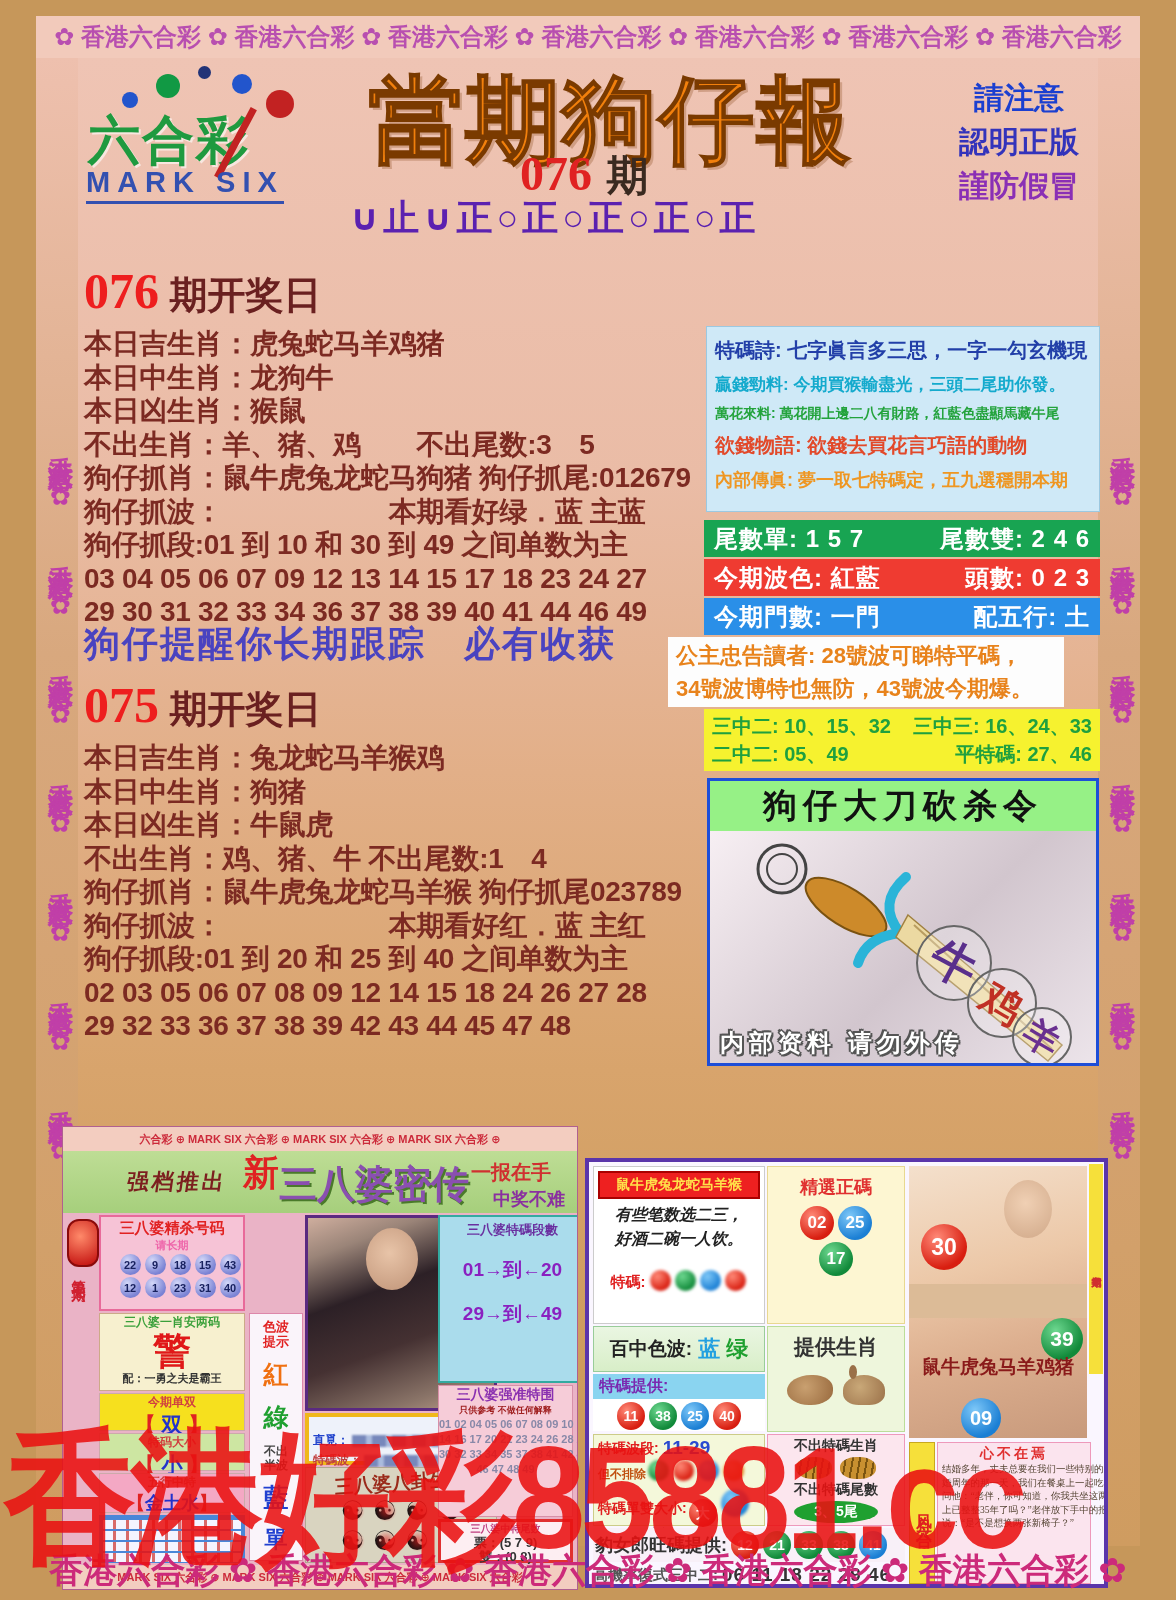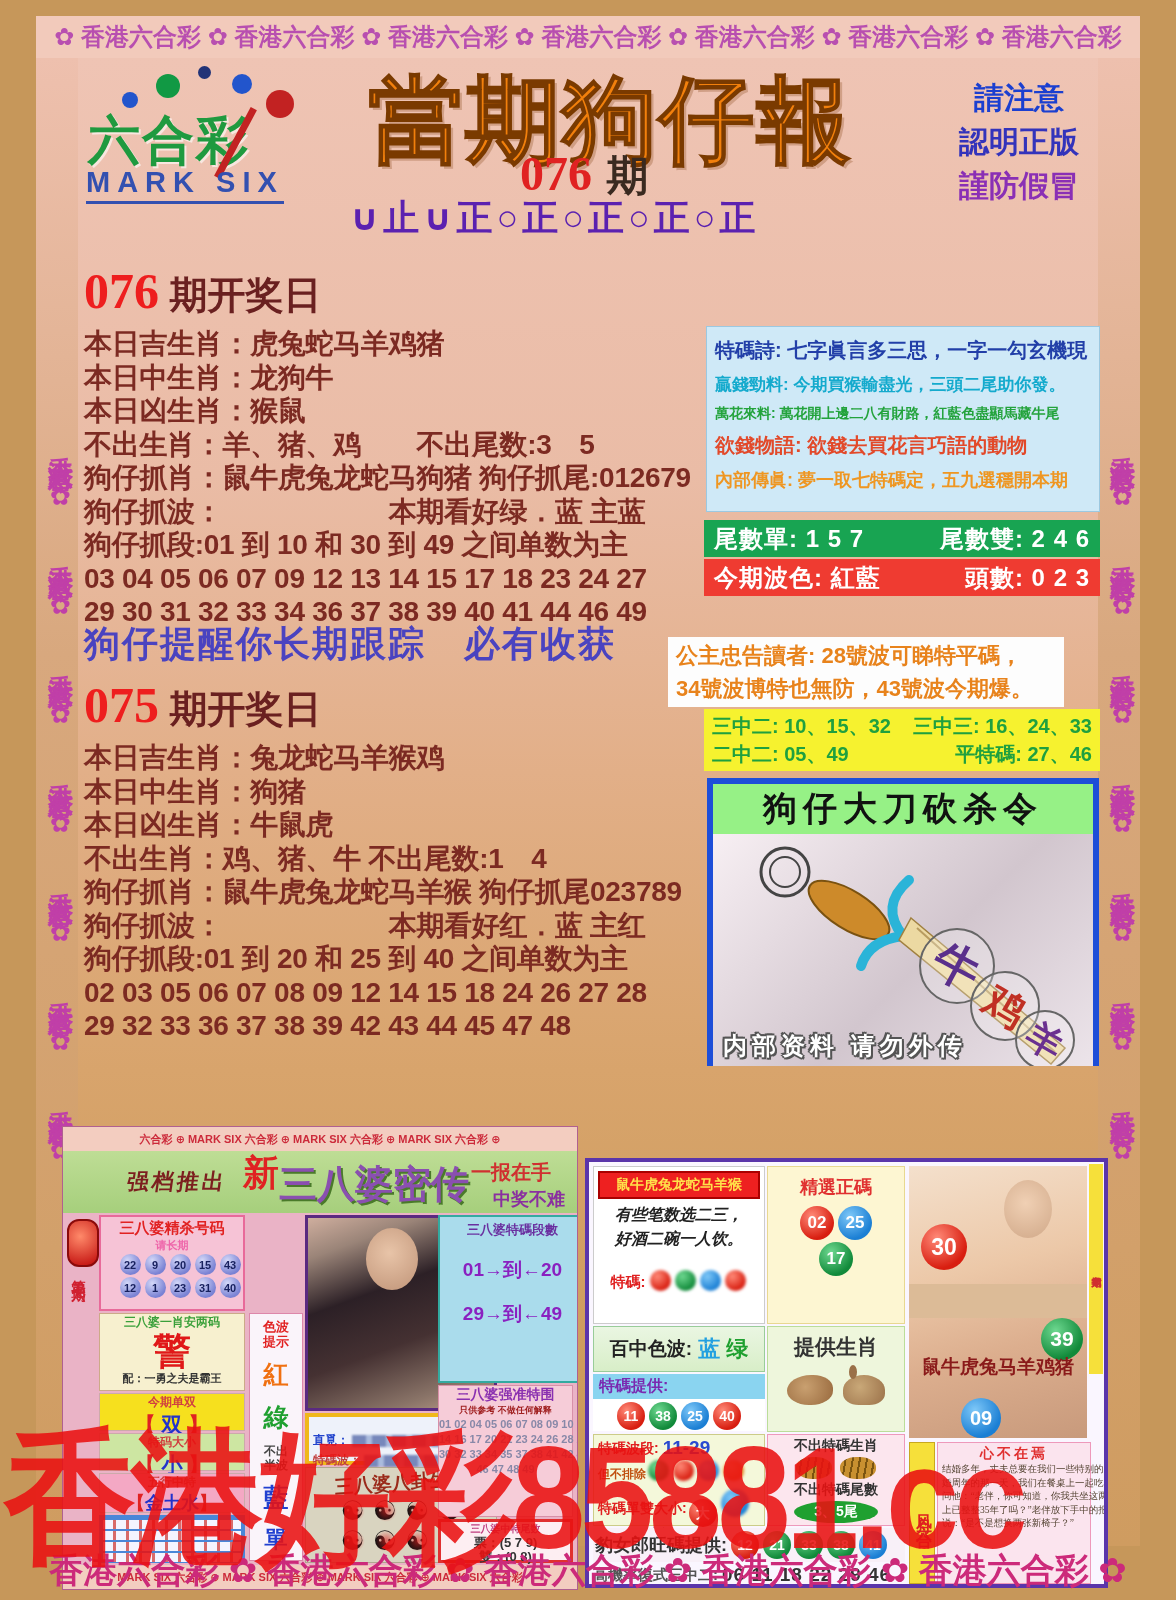--- a/index.html
+++ b/index.html
@@ -52,21 +52,21 @@
     padding:0 10px;box-sizing:border-box;color:#fff;font-size:24px;font-weight:900;letter-spacing:1px;}
   .sr1{top:520px;background:#18a452;}
   .sr2{top:559px;background:#ef3b31;}
   .sr3{top:598px;background:#2a8fe8;}
   .advisory{left:668px;top:637px;width:396px;height:70px;background:#fdfdfd;color:#e8831c;
     font-size:22px;line-height:33px;font-weight:900;padding:2px 8px;box-sizing:border-box;white-space:nowrap;}
   .picks{left:704px;top:709px;width:396px;height:62px;background:#f6f22f;color:#1fa03f;
     font-size:20px;font-weight:900;padding:3px 8px;box-sizing:border-box;}
   .picks .pr{display:flex;justify-content:space-between;line-height:28px;white-space:nowrap;}
   
-  .knife{left:707px;top:778px;width:392px;height:288px;background:#fff;border:6px solid #1d4ed8;box-sizing:border-box;}
+  .knife{left:707px;top:778px;width:392px;height:288px;background:#fff;border:3px solid #1d4ed8;box-sizing:border-box;}
   .knife .khead{height:50px;background:#96f186;display:flex;align-items:center;justify-content:center;
     font-size:34px;font-weight:900;color:#111;letter-spacing:6px;}
   .knife .kbody{position:relative;height:232px;background:linear-gradient(135deg,#f7eff3,#d2c6ce 55%,#ece4ea);}
   .kfoot{position:absolute;left:10px;bottom:4px;font-size:24px;font-weight:900;color:#fff;letter-spacing:5px;
     text-shadow:-2px 0 #555,2px 0 #555,0 -2px #555,0 2px #555,2px 2px #555,-2px -2px #555;}
   
   .ball{display:inline-flex;align-items:center;justify-content:center;border-radius:50%;
     color:#fff;font-weight:900;margin:1px 2px;width:28px;height:28px;font-size:14px;flex:none;}
   .b-red{background:radial-gradient(circle at 35% 30%,#ff8a78,#d81e10 70%);}
   .b-blue{background:radial-gradient(circle at 35% 30%,#7ec8f8,#1b7fd4 70%);}
@@ -272,20 +272,24 @@
   </div>
 
   <div class="abs srow sr1">
     <span>尾數單: 1 5 7</span>
     <span>尾數雙: 2 4 6</span>
   </div>
   <div class="abs srow sr2">
     <span>今期波色: 紅藍</span>
     <span>頭數: 0 2 3</span>
   </div>
+  <div class="abs srow sr3">
+    <span>今期門數: 一門</span>
+    <span>配五行: 土</span>
+  </div>
   <div class="abs advisory">
     <div>公主忠告讀者: 28號波可睇特平碼，</div>
     <div>34號波博特也無防，43號波今期爆。</div>
   </div>
   <div class="abs picks">
     <div class="pr">
       <span>三中二: 10、15、32</span>
       <span>三中三: 16、24、33</span>
     </div>
     <div class="pr">
@@ -327,21 +331,21 @@
 
     <div class="abs lantern"></div>
     <div class="abs lantern-txt">第零七六期</div>
 
     <div class="abs killp">
       <div class="kt">三八婆精杀号码</div>
       <div class="ks">请长期</div>
       <div class="krow balls-sm">
           <span class="ball b-indigo">22</span>
           <span class="ball b-indigo">9</span>
-          <span class="ball b-indigo">20</span>
+          <span class="ball b-indigo">18</span>
           <span class="ball b-indigo">15</span>
           <span class="ball b-indigo">43</span>
         </div>
       <div class="krow balls-sm">
           <span class="ball b-indigo">12</span>
           <span class="ball b-indigo">1</span>
           <span class="ball b-indigo">23</span>
           <span class="ball b-indigo">31</span>
           <span class="ball b-indigo">40</span>
         </div>

